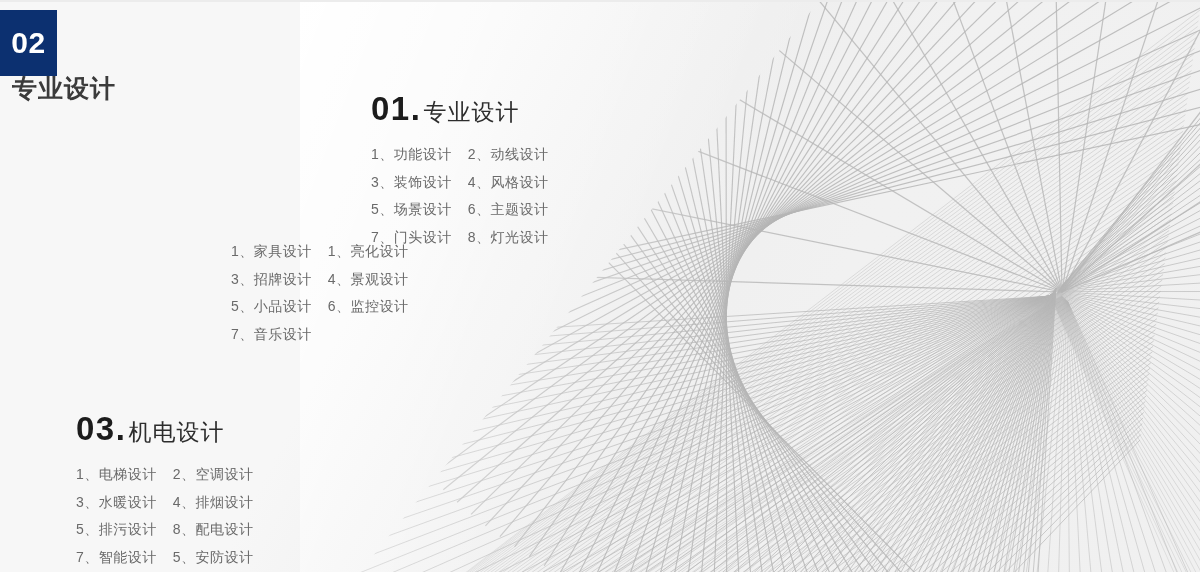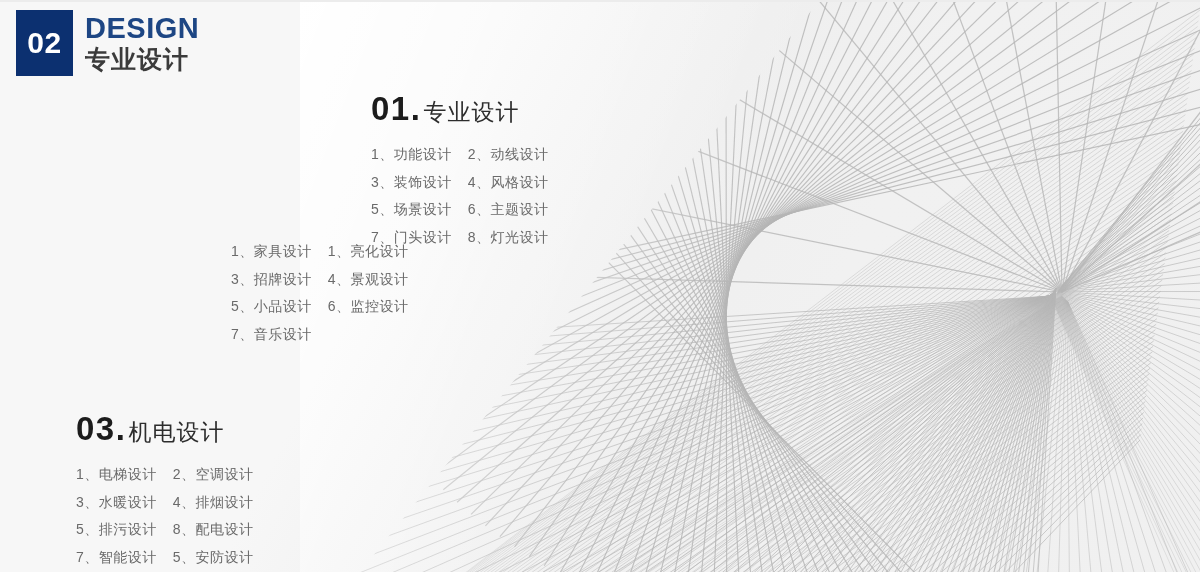--- a/index.html
+++ b/index.html
@@ -40,24 +40,25 @@
     left: 0; top: 0;
     width: 1200px; height: 572px;
     z-index: 1;
     pointer-events: none;
   }
   .artwork svg { display: block; }
 
   
   .header {
     position: absolute;
-    left: 16px; top: 10px;
+    left: 0; top: 10px;
     display: flex;
     align-items: stretch;
     z-index: 4;
+    flex-direction: column;
   }
   .num-badge {
     width: 57px;
     height: 66px;
     background: #0c3070;
     color: #ffffff;
     font-size: 30px;
     font-weight: bold;
     letter-spacing: 0.5px;
     display: flex;
@@ -496,21 +497,20 @@
         </g>
       <rect x="300" y="0" width="620" height="572" fill="url(#fadeLeft)"></rect>
     </svg>
   </div>
 
   <div class="top-rule"></div>
 
   <div class="header">
     <div class="num-badge">02</div>
     <div class="header-text">
-      <div class="title-en">DESIGN</div>
       <div class="title-cn">专业设计</div>
     </div>
   </div>
 
   <div class="block block-1">
     <div class="block-head">
       <span class="block-index">01.</span>
       <span class="block-title">专业设计</span>
     </div>
     <div class="block-list">

